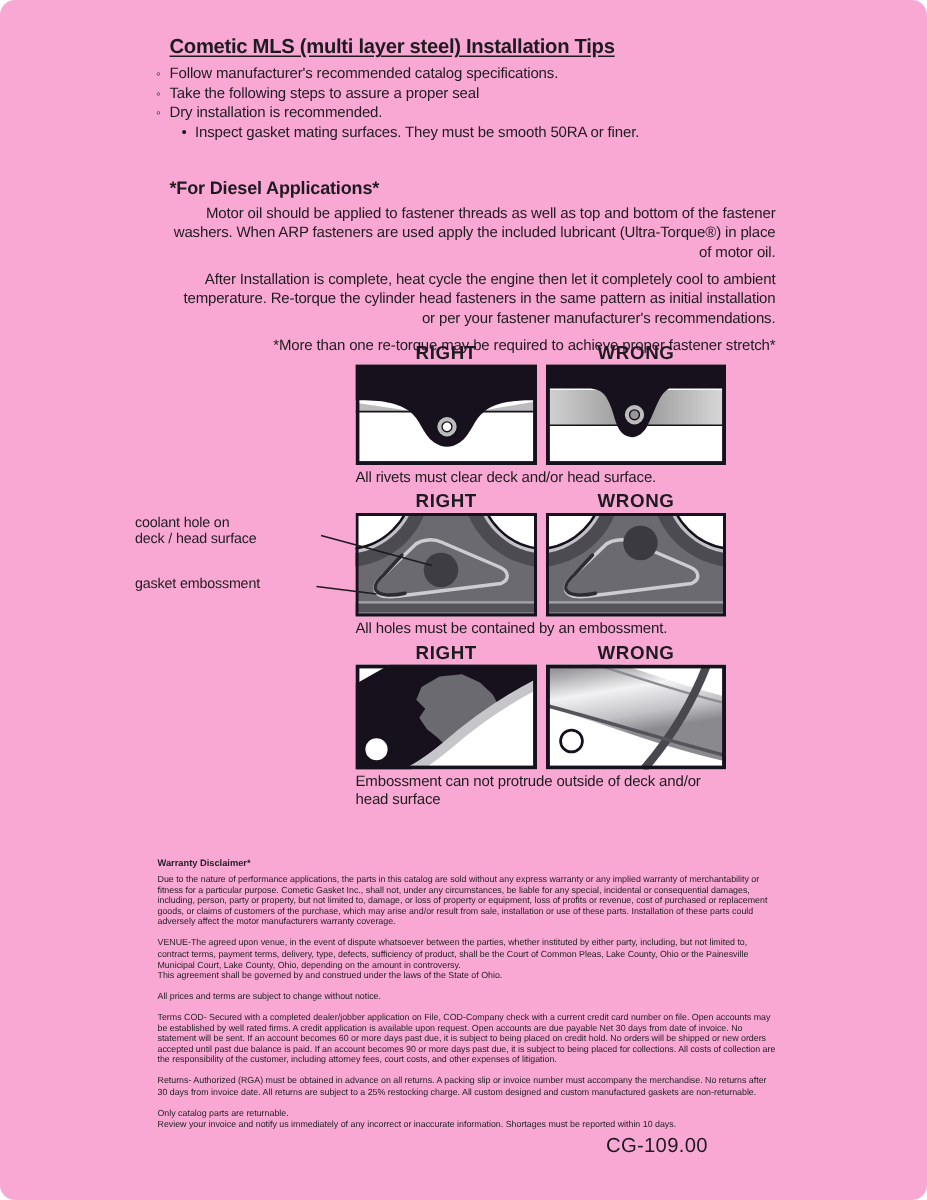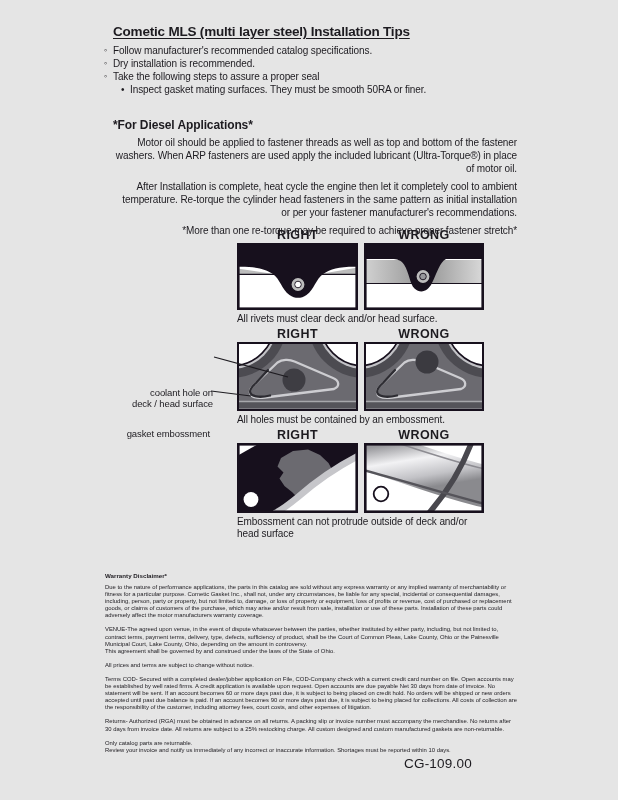--- a/index.html
+++ b/index.html
@@ -1,18 +1,18 @@
 <!DOCTYPE html>
 <html><head>
 <meta charset="utf-8">
 <style>
   html,body{margin:0;padding:0;background:#ffffff;}
   .page{
-    position:relative;width:618px;height:800px;background:#e5e5e5;overflow:hidden;
-    font-family:"Liberation Sans",sans-serif;color:#1d1b20;
+    position:relative;width:618px;height:800px;background:#f9a8d4;overflow:hidden;
+    font-family:"Liberation Sans",sans-serif;color:#1d1b20;border-radius:10px;
   }
   
   .intro{position:absolute;left:104px;top:22px;width:436px;}
   .intro h1{
     margin:0 0 5px 9px;font-size:13.5px;font-weight:bold;letter-spacing:-0.2px;
     text-decoration:underline;text-underline-offset:2px;display:inline-block;
   }
   .blist{font-size:10px;line-height:13px;letter-spacing:-0.1px;}
   .bi{position:relative;padding-left:9px;}
   .bi.lvl1::before{content:"◦";position:absolute;left:0;top:0;font-size:9px;}
@@ -23,41 +23,41 @@
   .diesel h2{margin:0 0 4px 0;font-size:12px;font-weight:bold;letter-spacing:-0.1px;}
   .diesel p{margin:0 0 5px 0;font-size:10px;line-height:13px;letter-spacing:-0.1px;text-align:right;}
   
   .figrow{position:absolute;left:0;top:0;width:618px;}
   .figcol{position:absolute;width:121px;}
   .figcol.c1{left:237px;}
   .figcol.c2{left:364px;width:120px;}
   .figlabel{font-size:12.5px;font-weight:bold;letter-spacing:0.4px;text-align:center;height:15px;line-height:14px;}
   .figcol svg{display:block;}
   .figcap{position:absolute;left:237px;font-size:10px;line-height:12px;letter-spacing:-0.1px;}
-  .ann{position:absolute;font-size:9.5px;line-height:10.5px;letter-spacing:-0.1px;text-align:right;margin-top:44px;}
+  .ann{position:absolute;font-size:9.5px;line-height:10.5px;letter-spacing:-0.1px;}
   .ptr{position:absolute;z-index:5;}
   
   .legal{position:absolute;left:105px;top:572px;width:412px;color:#232126;}
   .legal .legal-h{font-size:6.2px;font-weight:bold;margin:0 0 5px 0;}
   .legal p{margin:0 0 7px 0;font-size:5.9px;line-height:7.1px;letter-spacing:0;}
   .legal p.nogap{margin-bottom:0;}
   
   .doccode{position:absolute;left:404px;top:756px;font-size:13.5px;letter-spacing:0.2px;}
 </style>
 </head>
 <body>
 
 <div class="page">
 
   <div class="intro">
     <h1>Cometic MLS (multi layer steel) Installation Tips</h1>
     <div class="blist">
       <div class="bi lvl1"><span>Follow manufacturer's recommended catalog specifications.</span></div>
+      <div class="bi lvl1"><span>Take the following steps to assure a proper seal</span></div>
       <div class="bi lvl1"><span>Dry installation is recommended.</span></div>
-      <div class="bi lvl1"><span>Take the following steps to assure a proper seal</span></div>
       <div class="bi lvl2"><span>Inspect gasket mating surfaces.  They must be smooth 50RA or finer.</span></div>
     </div>
   </div>
 
   <div class="diesel">
     <h2>*For Diesel Applications*</h2>
     <p>Motor oil should be applied to fastener threads as well as top and bottom of the fastener washers. When ARP fasteners are used apply the included lubricant (Ultra-Torque®) in place of motor oil.</p>
     <p>After Installation is complete, heat cycle the engine then let it completely cool to ambient temperature. Re-torque the cylinder head fasteners in the same pattern as initial installation or per your fastener manufacturer's recommendations.</p>
     <p>*More than one re-torque may be required to achieve proper fastener stretch*</p>
   </div>

